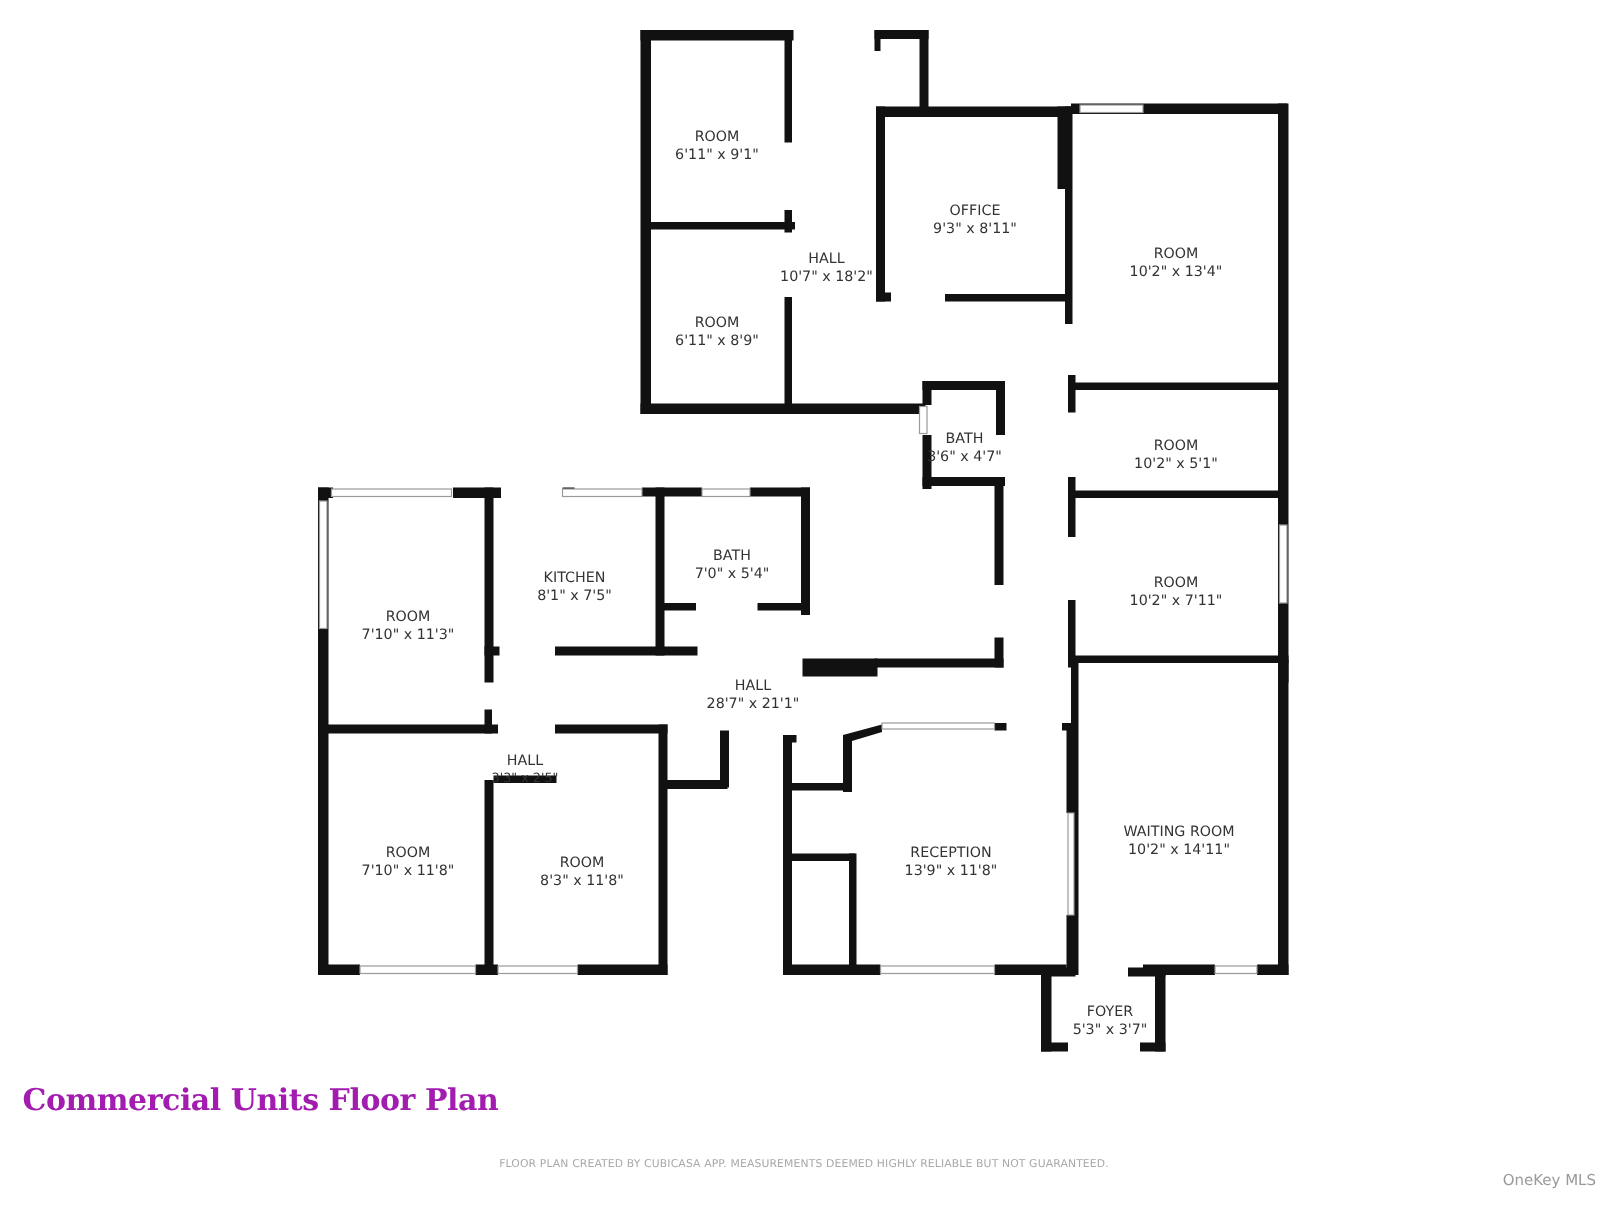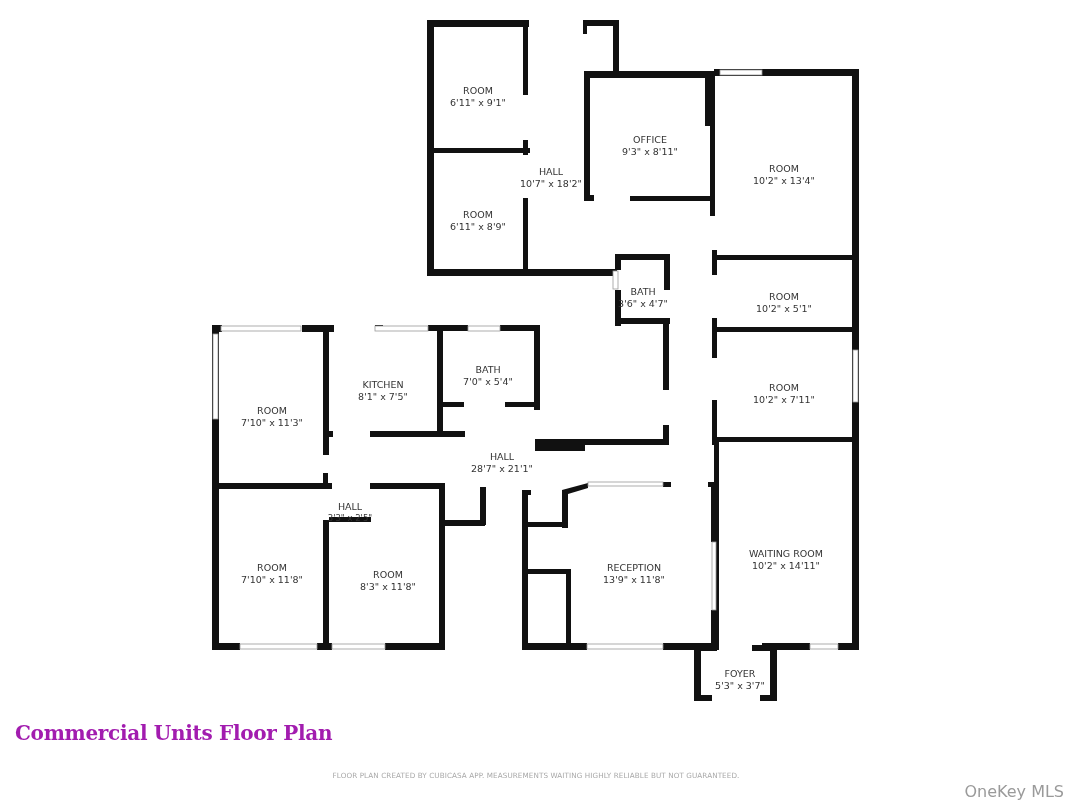--- a/index.html
+++ b/index.html
@@ -3,21 +3,21 @@
 <meta charset="utf-8">
 <style>
   html, body { margin: 0; padding: 0; background: #ffffff; }
   body { width: 1072px; height: 804px; position: relative; overflow: hidden; font-family: "DejaVu Sans", sans-serif; }
   #plan { position: absolute; left: 0; top: 0; width: 1072px; height: 804px; }
   .wall { fill: #111111; }
   .win { fill: #ffffff; stroke: #9a9a9a; stroke-width: 0.8; }
   .room-name, .room-dim { font-family: "DejaVu Sans", sans-serif; font-size: 9.5px; fill: #333333; text-anchor: middle; }
   .title { position: absolute; left: 15px; top: 721px; font-family: "DejaVu Serif", serif; font-weight: bold; font-size: 20px; color: #a21caf; letter-spacing: -0.3px; }
   .disclaimer { position: absolute; left: 0; width: 1072px; top: 771px; text-align: center; font-family: "DejaVu Sans", sans-serif; font-size: 7.2px; color: #a8a8a8; letter-spacing: 0.1px; }
-  .watermark { position: absolute; right: 8px; top: 782px; font-family: "DejaVu Sans", sans-serif; font-size: 16px; color: #9a9a9a; }
+  .watermark { position: absolute; right: 8px; top: 782px; font-family: "DejaVu Sans", sans-serif; font-size: 10px; color: #9a9a9a; }
 </style>
 </head>
 <body>
 
 <svg id="plan" viewBox="0 0 1072 804" xmlns="http://www.w3.org/2000/svg">
   <g>
 
     <rect class="wall" x="427" y="20" width="102" height="7"></rect>
     <rect class="wall" x="427" y="20" width="7" height="256"></rect>
     <rect class="wall" x="427" y="269" width="190" height="7"></rect>
@@ -195,14 +195,14 @@
         <text class="room-dim" x="786" y="569">10'2" x 14'11"</text>
       </g>
     <g>
         <text class="room-name" x="740" y="677">FOYER</text>
         <text class="room-dim" x="740" y="689">5'3" x 3'7"</text>
       </g>
   </g>
 </svg>
 
 <div class="title">Commercial Units Floor Plan</div>
-<div class="disclaimer">FLOOR PLAN CREATED BY CUBICASA APP. MEASUREMENTS WAITING HIGHLY RELIABLE BUT NOT GUARANTEED.</div>
+<div class="disclaimer">FLOOR PLAN CREATED BY CUBICASA APP. MEASUREMENTS DEEMED HIGHLY RELIABLE BUT NOT GUARANTEED.</div>
 <div class="watermark">OneKey MLS</div>
 
 </body></html>

